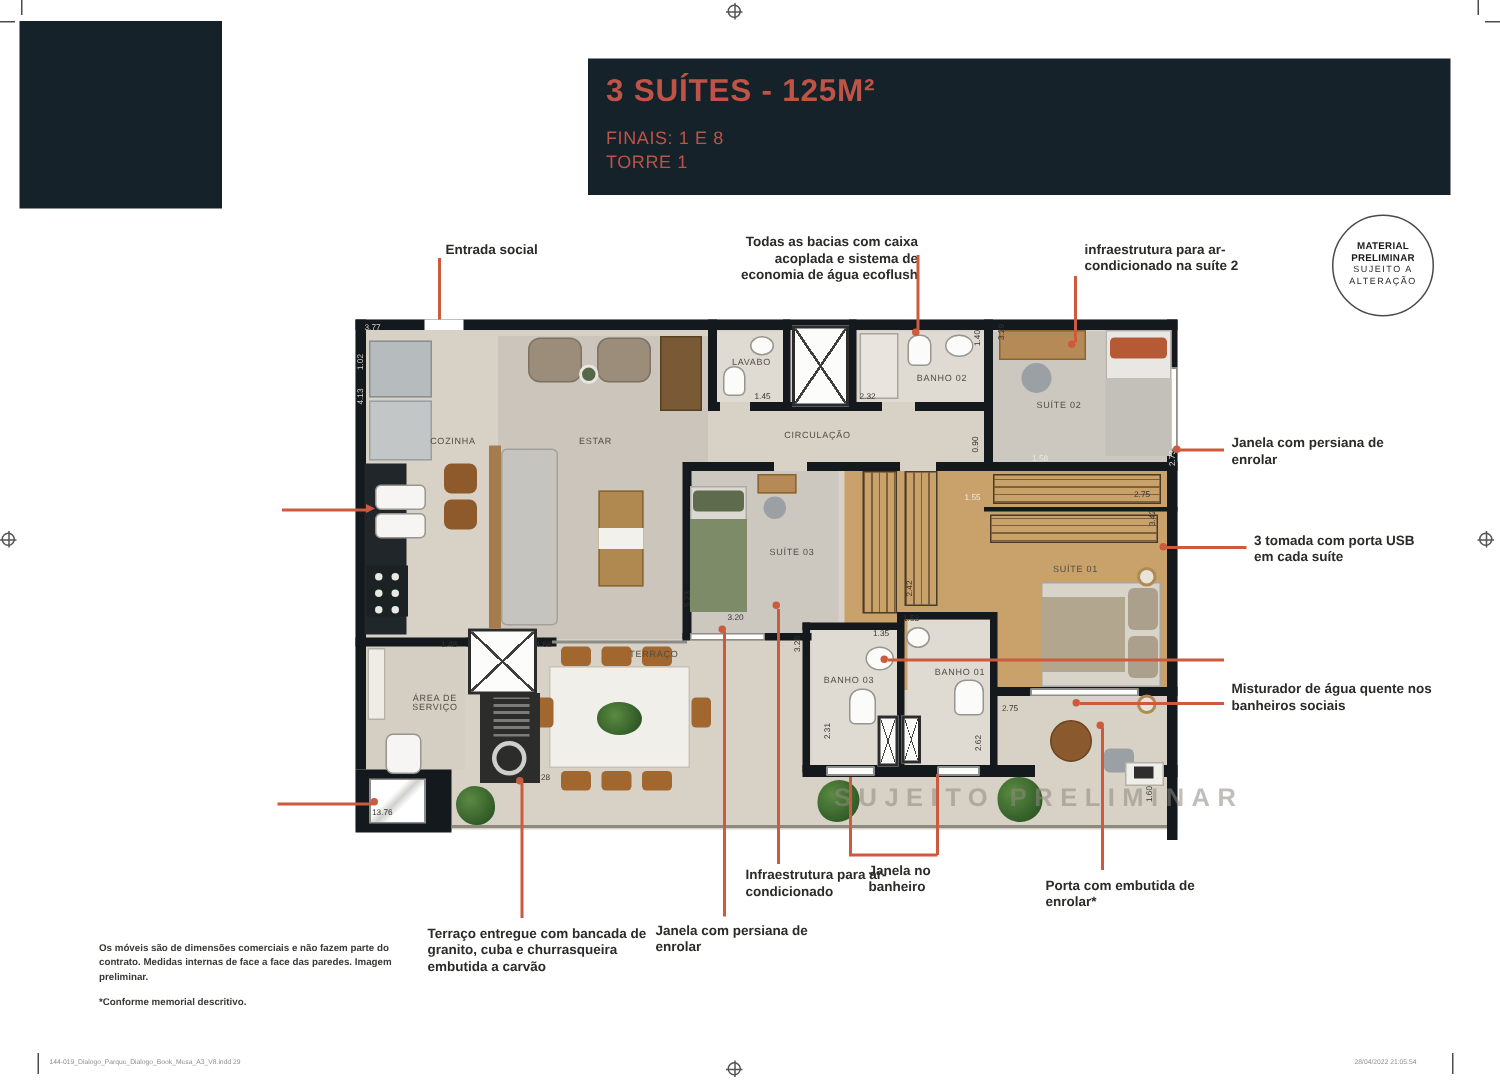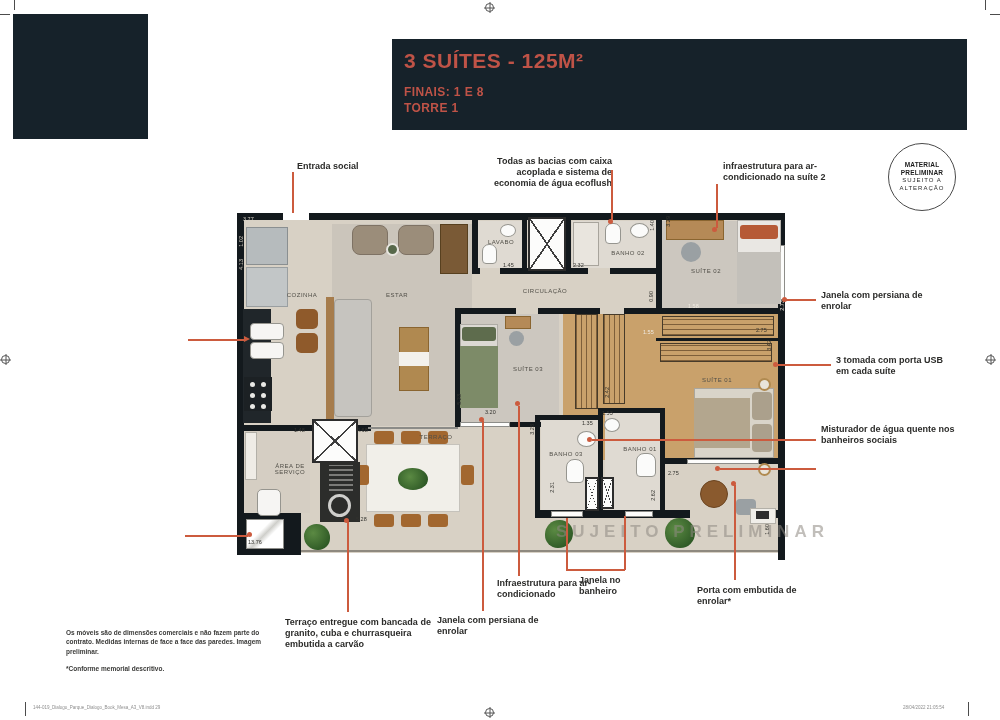--- a/index.html
+++ b/index.html
@@ -1,21 +1,21 @@
 <!DOCTYPE html>
 <html><head>
 <meta charset="utf-8">
 <style>
   html,body{margin:0;padding:0;background:#fff;}
   #page{position:relative;width:1000px;height:720px;background:#fff;overflow:hidden;
         font-family:"Liberation Sans","DejaVu Sans",sans-serif;}
   
   .darkblock{position:absolute;background:#16222a;}
   .hd-title{position:absolute;left:404px;top:49px;font-size:21px;font-weight:bold;letter-spacing:.5px;color:#bf5347;}
-  .hd-sub{position:absolute;left:404px;font-size:12px;font-weight:bold;letter-spacing:.4px;color:#bf5347;}
+  .hd-sub{position:absolute;left:404px;font-size:12px;font-weight:normal;letter-spacing:.4px;color:#bf5347;}
   
   .badge{position:absolute;left:888px;top:143px;width:66px;height:66px;border:1px solid #4a4a4a;border-radius:50%;
          display:flex;flex-direction:column;align-items:center;justify-content:center;background:#fff;}
   .badge .b1{font-size:6.5px;font-weight:bold;color:#1c1c1c;line-height:1.25;letter-spacing:.2px;}
   .badge .b2{font-size:6px;color:#2a2a2a;line-height:1.3;letter-spacing:1px;}
   
   .callout{position:absolute;font-size:9px;line-height:1.2;font-weight:600;color:#2b2b29;}
   .ra{text-align:right;}
   .lead{position:absolute;background:#cc5b3e;}
   .lead.h{height:1.5px;}
@@ -264,21 +264,21 @@
   <div class="dot" style="left:712px;top:227px;"></div>
 
   <div class="callout" style="left:821px;top:290px;width:108px;">Janela com persiana de enrolar</div>
   <div class="lead h" style="left:786px;top:299px;width:30px;"></div>
   <div class="dot" style="left:782px;top:297px;"></div>
 
   <div class="callout" style="left:836px;top:355px;width:120px;">3 tomada com porta USB em cada suíte</div>
   <div class="lead h" style="left:777px;top:364px;width:54px;"></div>
   <div class="dot" style="left:773px;top:362px;"></div>
 
-  <div class="callout" style="left:821px;top:424px;width:138px;">Misturador de água quente nos banheiros sociais</div>
+  <div class="callout" style="left:821px;top:454px;width:138px;">Misturador de água quente nos banheiros sociais</div>
   <div class="lead h" style="left:592px;top:439px;width:224px;"></div>
   <div class="dot" style="left:587px;top:437px;"></div>
 
   <div class="lead h" style="left:720px;top:468px;width:96px;"></div>
   <div class="dot" style="left:715px;top:466px;"></div>
 
   <div class="callout" style="left:697px;top:585px;width:100px;">Porta com embutida de enrolar*</div>
   <div class="lead v" style="left:734px;top:485px;height:95px;"></div>
   <div class="dot" style="left:731px;top:481px;"></div>
 

